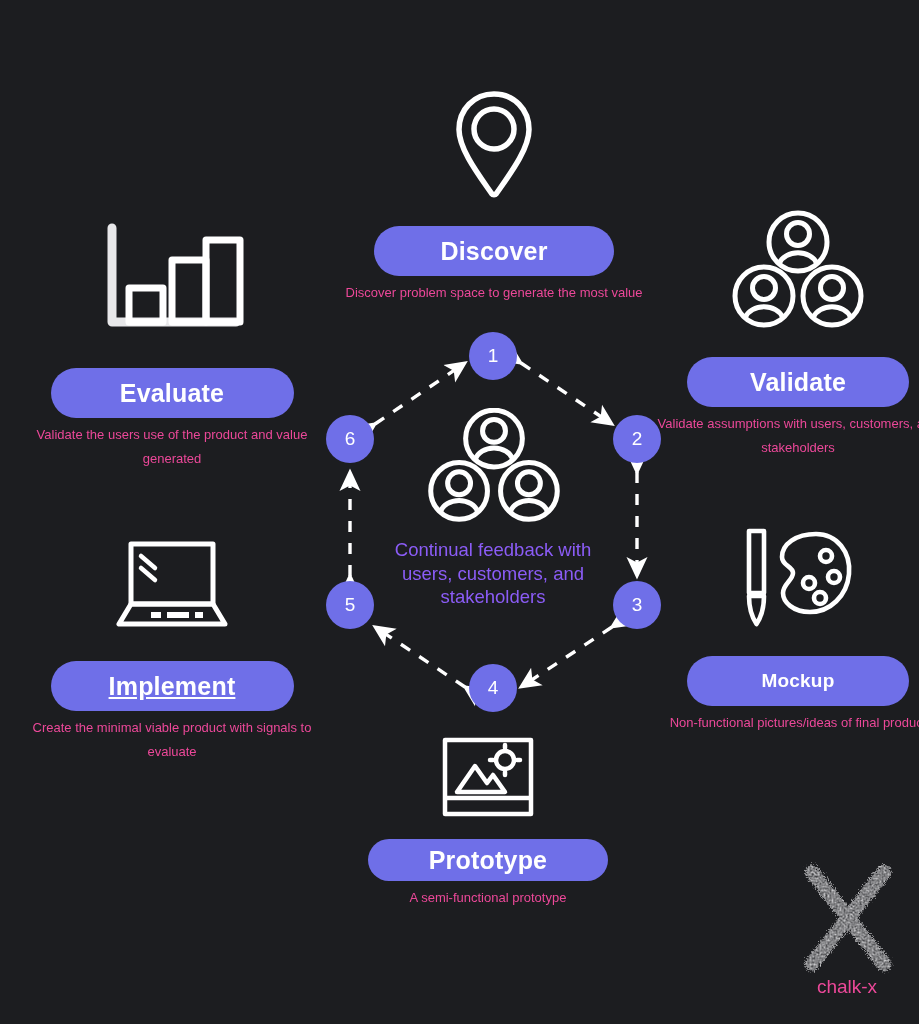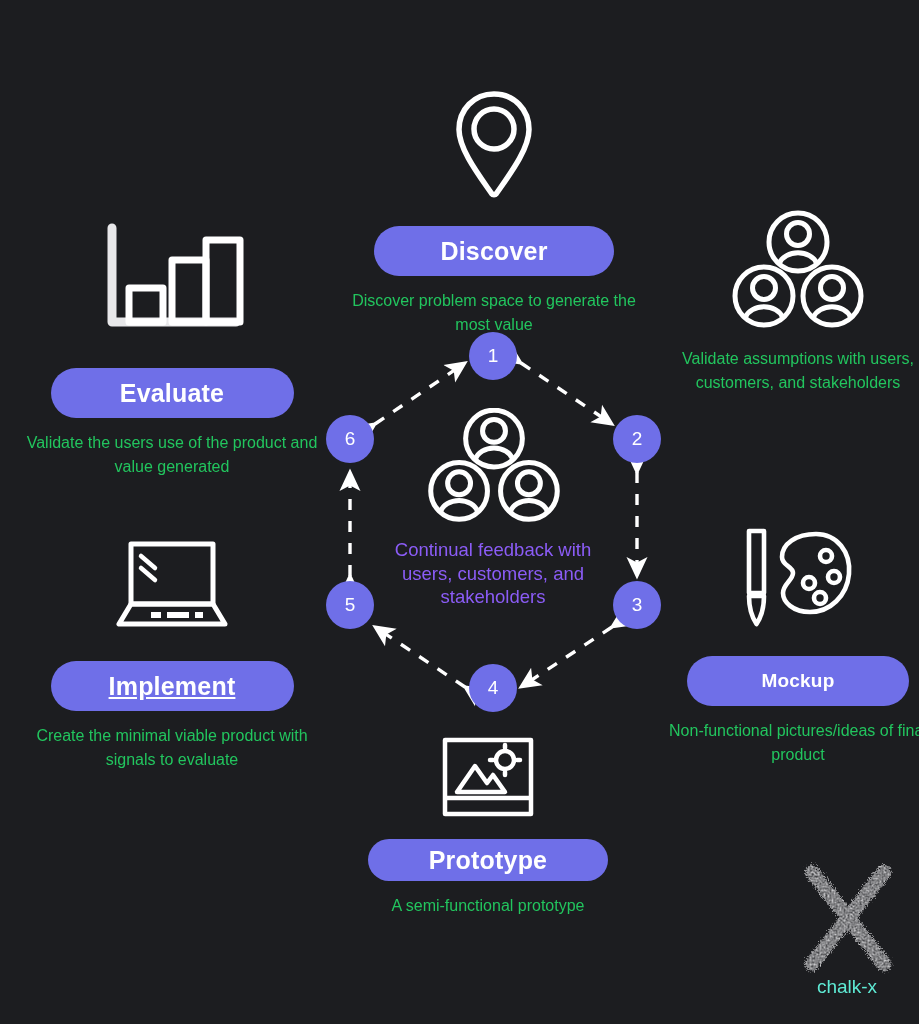--- a/index.html
+++ b/index.html
@@ -17,24 +17,24 @@
   .icon-wrap{display:flex;align-items:flex-end;justify-content:center;}
   .pill{
     display:flex;align-items:center;justify-content:center;
     background:#6f6fe8;
     border-radius:999px;
     color:#ffffff;
     font-weight:bold;
     letter-spacing:.2px;
   }
   .caption{
-    color:#22c55e;
-    font-size:16px;
+    color:#ec4899;
+    font-size:13px;
     line-height:24px;
-    margin-top:13px;
+    margin-top:5px;
   }
 
   
   #n-discover{left:334px;top:86px;width:320px;}
   #n-discover .icon-wrap{height:118px;}
   #n-discover .pill{width:240px;height:50px;font-size:25px;margin:22px auto 0;}
 
   #n-evaluate{left:22px;top:222px;width:300px;}
   #n-evaluate .icon-wrap{height:112px;}
   #n-evaluate .pill{width:243px;height:50px;font-size:25px;margin:34px auto 0;}
@@ -72,21 +72,21 @@
 
   #center-people{position:absolute;left:409px;top:408px;width:170px;height:120px;}
   #center-caption{
     position:absolute;left:378px;top:538px;width:230px;
     text-align:center;color:#8b5cf6;font-size:18.5px;line-height:23.5px;
   }
 
   
   #logo{position:absolute;left:782px;top:860px;width:130px;text-align:center;}
   #logo .mark{height:120px;display:block;}
-  #logo .wordmark{color:#5eead4;font-size:19px;margin-top:-4px;}
+  #logo .wordmark{color:#ec4899;font-size:19px;margin-top:-4px;}
 </style>
 </head>
 <body>
 
 <div class="stage">
 
   <div class="node" id="n-discover">
     <div class="icon-wrap">
       <svg width="92" height="118" viewBox="0 0 92 118">
         <path d="M46 8 C26 8 11 23.5 11 43.5 C11 63 30 88 43.6 107.5 a3 3 0 0 0 4.8 0 C62 88 81 63 81 43.5 C81 23.5 66 8 46 8 Z" fill="none" stroke="#ffffff" stroke-width="5.5" stroke-linejoin="round"></path>
@@ -122,20 +122,21 @@
           <circle cx="41" cy="86" r="29"></circle>
           <circle cx="41" cy="78" r="11.5"></circle>
           <path d="M22.5 107 a19.5 15 0 0 1 37 0"></path>
 
           <circle cx="109" cy="86" r="29"></circle>
           <circle cx="109" cy="78" r="11.5"></circle>
           <path d="M90.5 107 a19.5 15 0 0 1 37 0"></path>
         </g>
       </svg>
     </div>
+    <div class="pill">Validate</div>
     <div class="caption">Validate assumptions with users, customers, and  stakeholders</div>
   </div>
 
   <div class="node" id="n-implement">
     <div class="icon-wrap">
       <svg width="118" height="92" viewBox="0 0 118 92">
         <g fill="none" stroke="#ffffff" stroke-width="5" stroke-linejoin="round">
           <rect x="18" y="6" width="82" height="60"></rect>
           <path d="M18 66 L6 86 L112 86 L100 66 Z"></path>
           <path d="M28 18 L42 30" stroke-width="4.5" stroke-linecap="round"></path>

